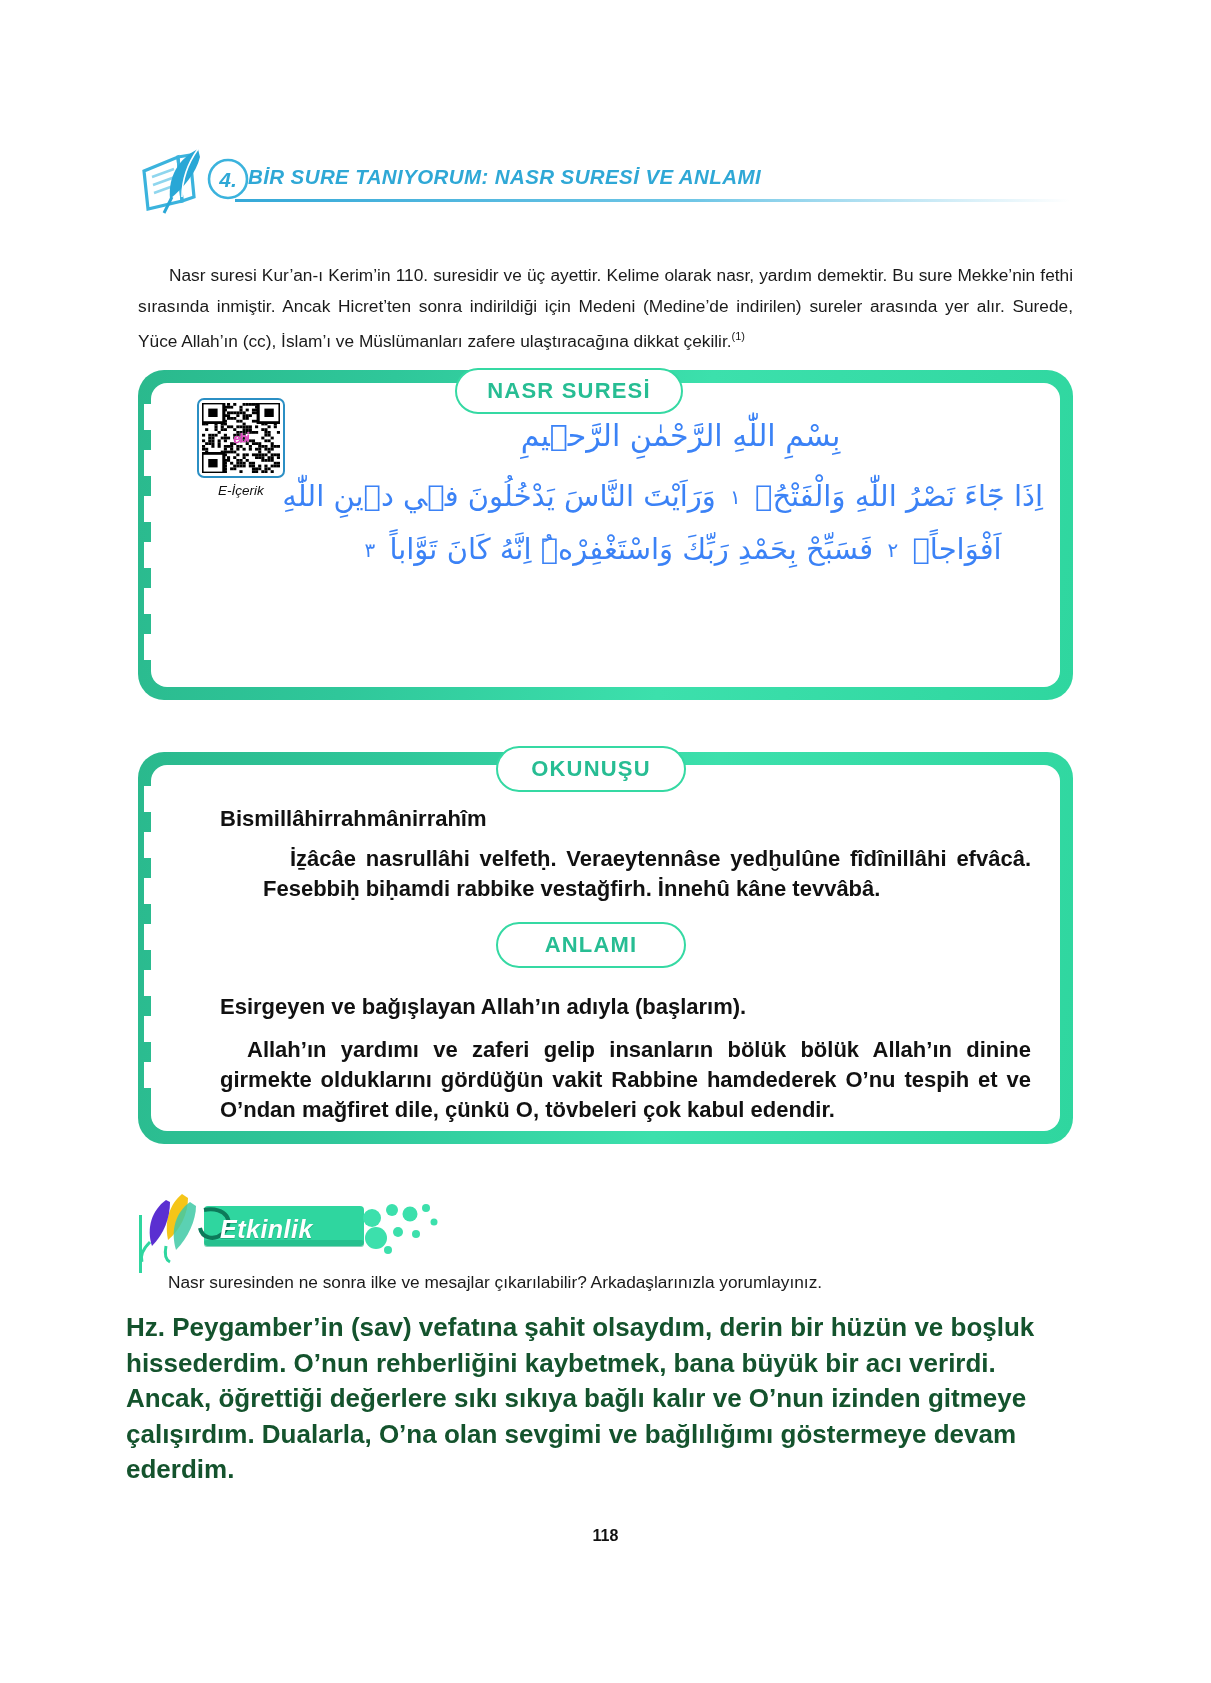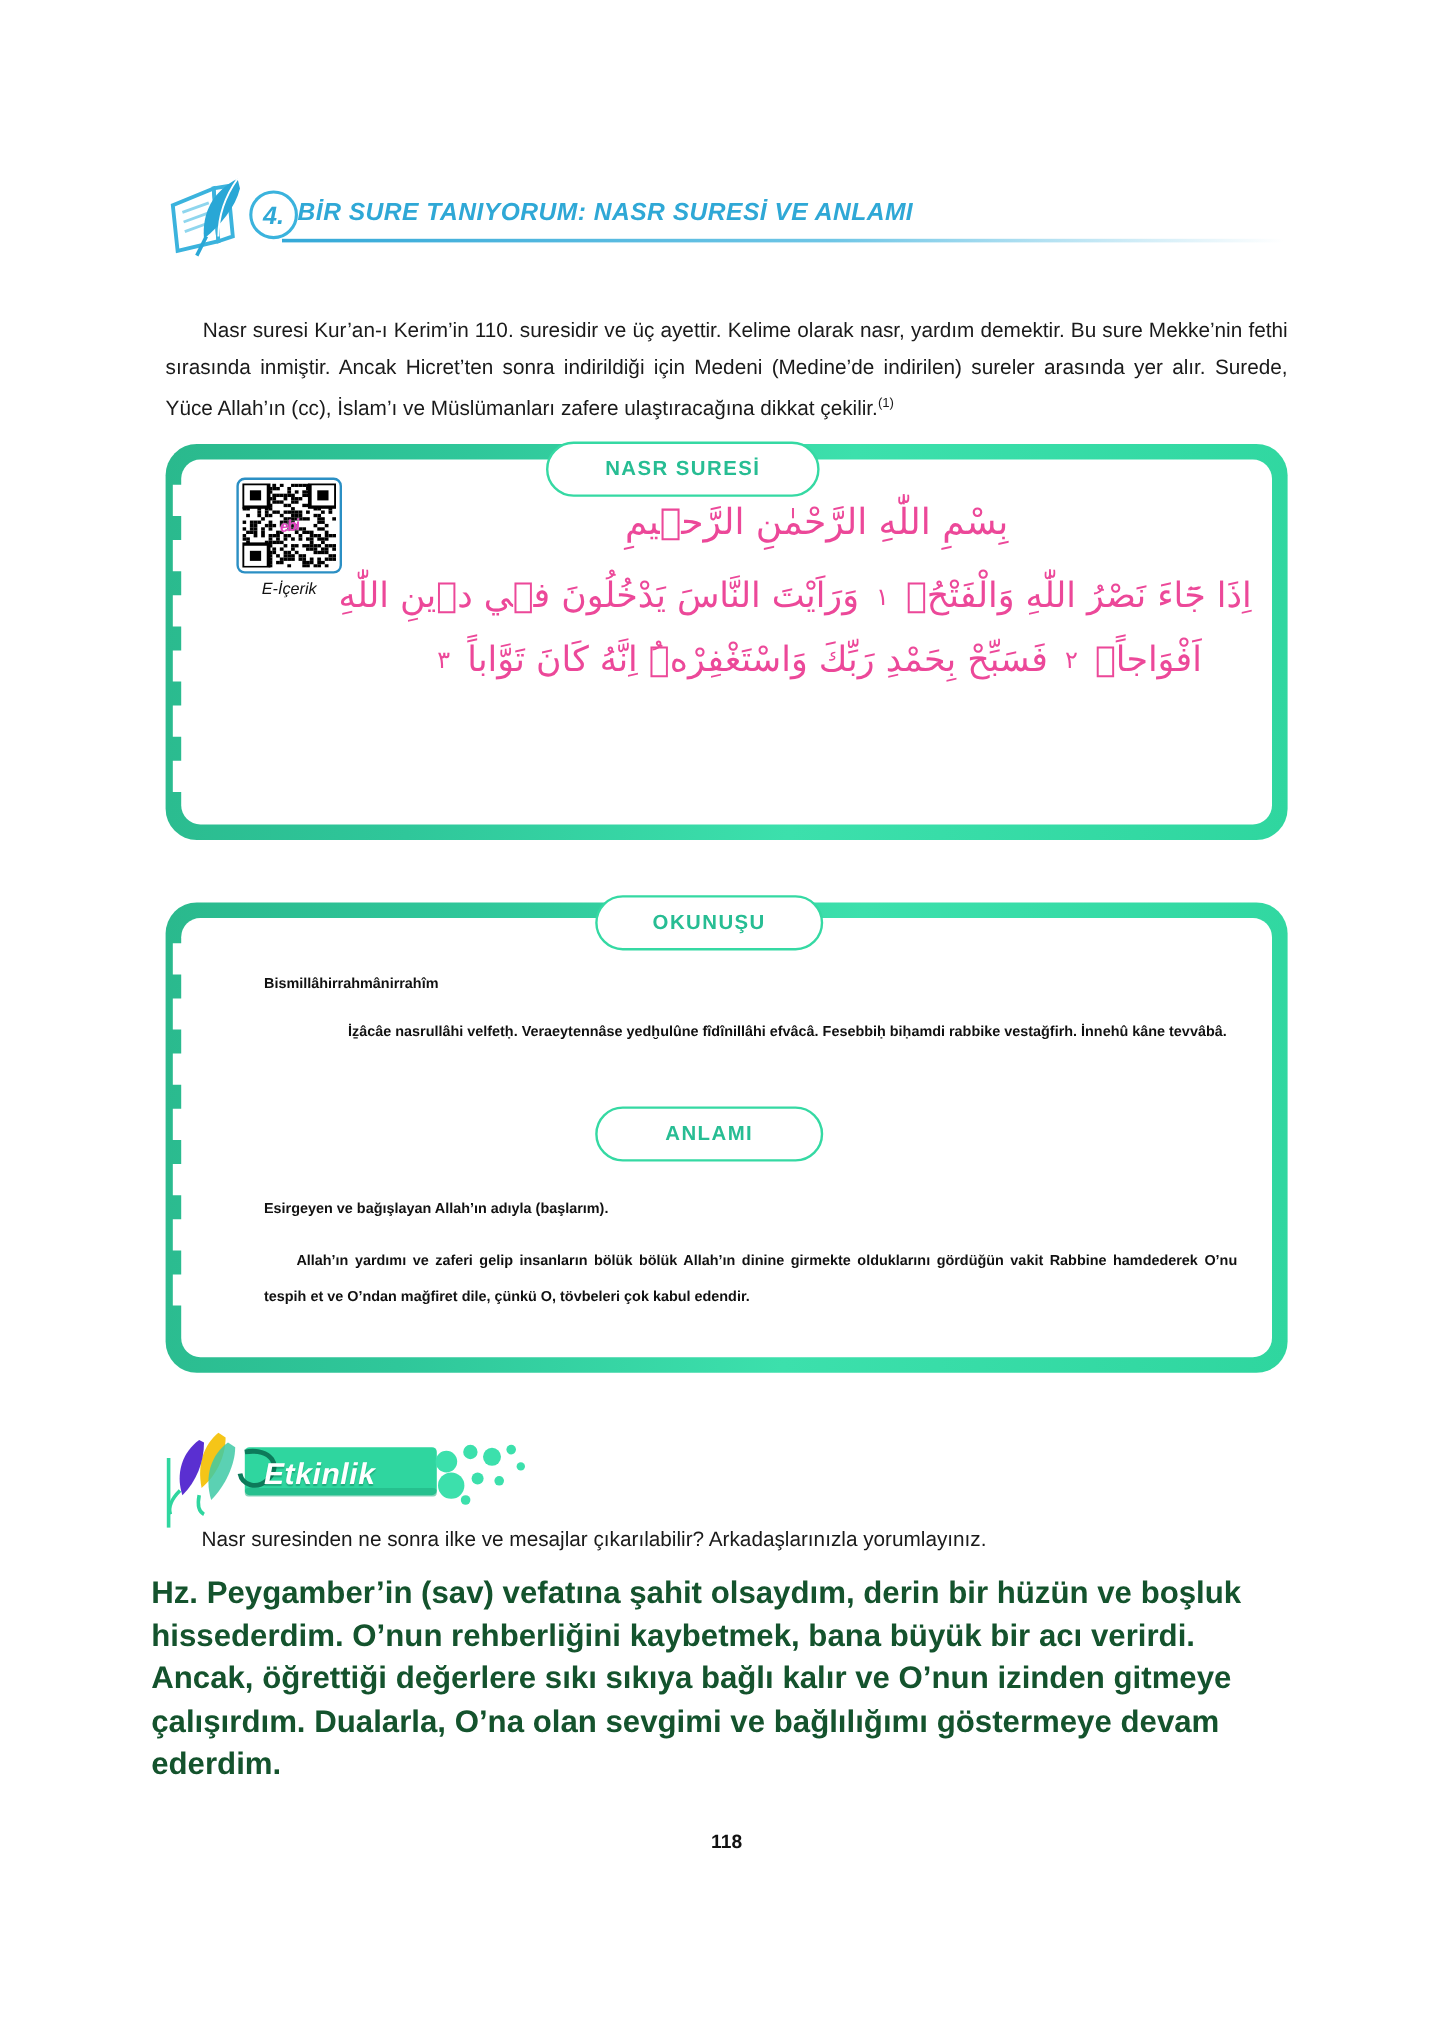--- a/index.html
+++ b/index.html
@@ -104,21 +104,21 @@
   
   .pill {
     position: absolute;
     background: #ffffff;
     border: 2.6px solid #35d9a3;
     border-radius: 40px;
     height: 46px;
     display: flex; align-items: center; justify-content: center;
     color: #27bd93;
     font-weight: bold;
-    font-size: 17px;
+    font-size: 22px;
     letter-spacing: 1.2px;
     z-index: 6;
     padding: 0 30px;
     white-space: nowrap;
   }
 
   
   #sure-panel { left: 138px; top: 370px; width: 935px; height: 330px; }
   #sure-pill { left: 455px; top: 368px; width: 228px; }
 
@@ -157,42 +157,42 @@
     font-style: italic;
     color: #111111;
   }
 
   .arabic {
     position: absolute;
     left: 180px; right: 30px; top: 38px;
     text-align: center;
     direction: rtl;
     font-family: "DejaVu Sans", "Liberation Serif", serif;
-    color: #ec4899;
+    color: #3b82f6;
   }
   .ar-line { line-height: 1.85; white-space: nowrap; }
   .ar-1 { font-size: 30px; margin-bottom: 6px; }
   .ar-2 { font-size: 29px; }
   .ar-3 { font-size: 29px; }
   .ayah {
     display: inline-block;
     font-size: 20px;
     vertical-align: 2px;
     margin: 0 5px;
   }
 
   
   #okunusu-panel { left: 138px; top: 752px; width: 935px; height: 392px; }
   #okunusu-pill { left: 496px; top: 746px; width: 190px; }
   #anlami-pill   { left: 496px; top: 922px; width: 190px; }
 
   .body-text {
     position: absolute;
     left: 82px; right: 42px;
-    font-size: 12px;
+    font-size: 22px;
     font-weight: bold;
     line-height: 30px;
     color: #111111;
     text-align: justify;
   }
   .indent { text-indent: 27px; }
 
   
   .etkinlik {
     position: absolute;

